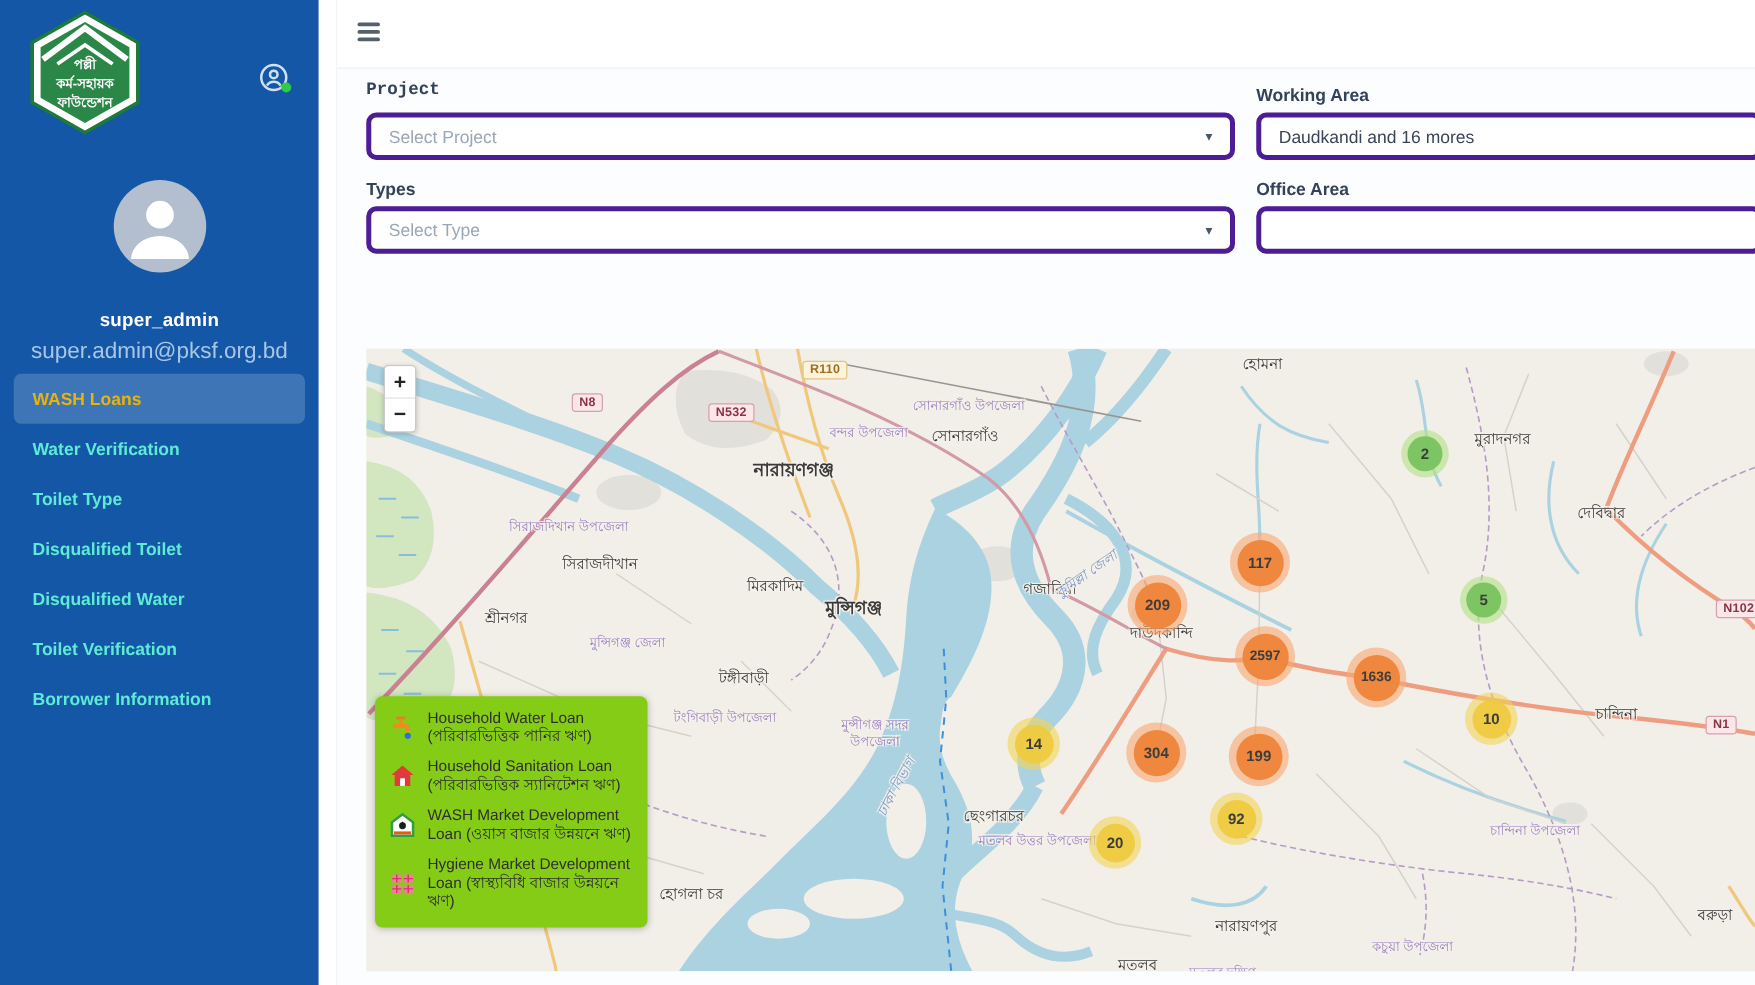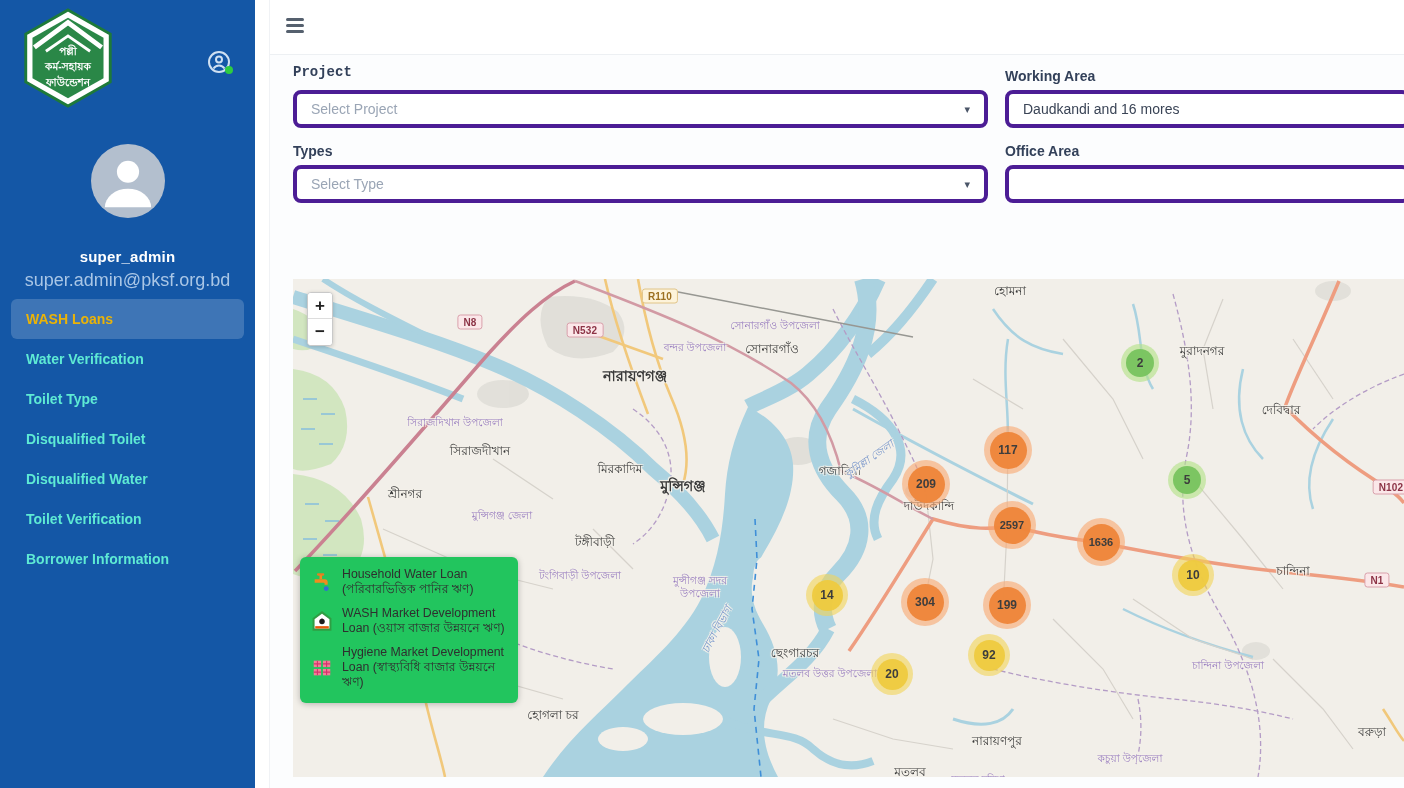--- a/index.html
+++ b/index.html
@@ -63,21 +63,21 @@
   .cluster { position:absolute; transform:translate(-50%,-50%); border-radius:50%; display:flex; align-items:center; justify-content:center; cursor:pointer; }
   .cluster .inner { border-radius:50%; display:flex; align-items:center; justify-content:center; font-weight:600; color:#3d3d3d; }
   .cluster.small { width:38px; height:38px; background:rgba(181,226,140,.65); }
   .cluster.small .inner { width:28px; height:28px; background:rgba(119,195,94,.95); font-size:12px; }
   .cluster.medium { width:42px; height:42px; background:rgba(241,211,87,.6); }
   .cluster.medium .inner { width:31px; height:31px; background:rgba(238,202,63,.95); font-size:12px; }
   .cluster.large { width:48px; height:48px; background:rgba(248,166,112,.6); }
   .cluster.large .inner { width:37px; height:37px; background:rgba(238,133,57,.95); font-size:12px; }
   .cluster.large .inner.long { font-size:11px; }
 
-  .legend { position:absolute; left:7px; top:278px; width:218px; background:#22c55e; border-radius:6px; box-shadow:0 1px 6px rgba(0,0,0,.25); padding:10px 10px 4px 10px; }
+  .legend { position:absolute; left:7px; top:278px; width:218px; background:#84cc16; border-radius:6px; box-shadow:0 1px 6px rgba(0,0,0,.25); padding:10px 10px 4px 10px; }
   .legend-item { display:flex; gap:8px; margin-bottom:9px; }
   .legend-item .licon { flex:0 0 24px; display:flex; align-items:center; justify-content:center; }
   .legend-item .ltext { font-size:12.3px; color:#2f2f2f; line-height:1.22; font-weight:500; }
 </style>
 </head>
 <body>
 
 <div class="app">
 
   <aside class="sidebar">
@@ -345,20 +345,29 @@
                 <rect x="9.3" y="4.5" width="2.8" height="4.5" fill="#f08c1e"></rect>
                 <path d="M4 9h11a3.2 3.2 0 0 1 3.2 3.2V15h-3.4v-1.3a1 1 0 0 0-1-1H4z" fill="#f08c1e"></path>
                 <circle cx="16.6" cy="19.2" r="2.7" fill="#2f6fd6"></circle>
               </svg>
             </span>
             <div class="ltext">Household Water Loan (পরিবারভিত্তিক পানির ঋণ)</div>
           </div>
           <div class="legend-item">
             <span class="licon">
               <svg viewBox="0 0 24 24" width="22" height="22">
+                <path d="M12 2.6 2.4 11h2.8v9.4h13.6V11h2.8z" fill="#e03a3a"></path>
+                <rect x="9.9" y="13.8" width="4.2" height="6.6" fill="#ffffff"></rect>
+              </svg>
+            </span>
+            <div class="ltext">Household Sanitation Loan (পরিবারভিত্তিক স্যানিটেশন ঋণ)</div>
+          </div>
+          <div class="legend-item">
+            <span class="licon">
+              <svg viewBox="0 0 24 24" width="22" height="22">
                 <path d="M12 2.6 2.8 9.6v11.8h18.4V9.6z" fill="#ffffff" stroke="#2f9e44" stroke-width="2.2"></path>
                 <circle cx="12" cy="12.6" r="3" fill="#1d1d1d"></circle>
                 <path d="M12 8.8l1.6 2.6h-3.2z" fill="#1d1d1d"></path>
                 <rect x="4.6" y="17.6" width="14.8" height="2.6" fill="#e8590c"></rect>
               </svg>
             </span>
             <div class="ltext">WASH Market Development Loan (ওয়াস বাজার উন্নয়নে ঋণ)</div>
           </div>
           <div class="legend-item">
             <span class="licon">

